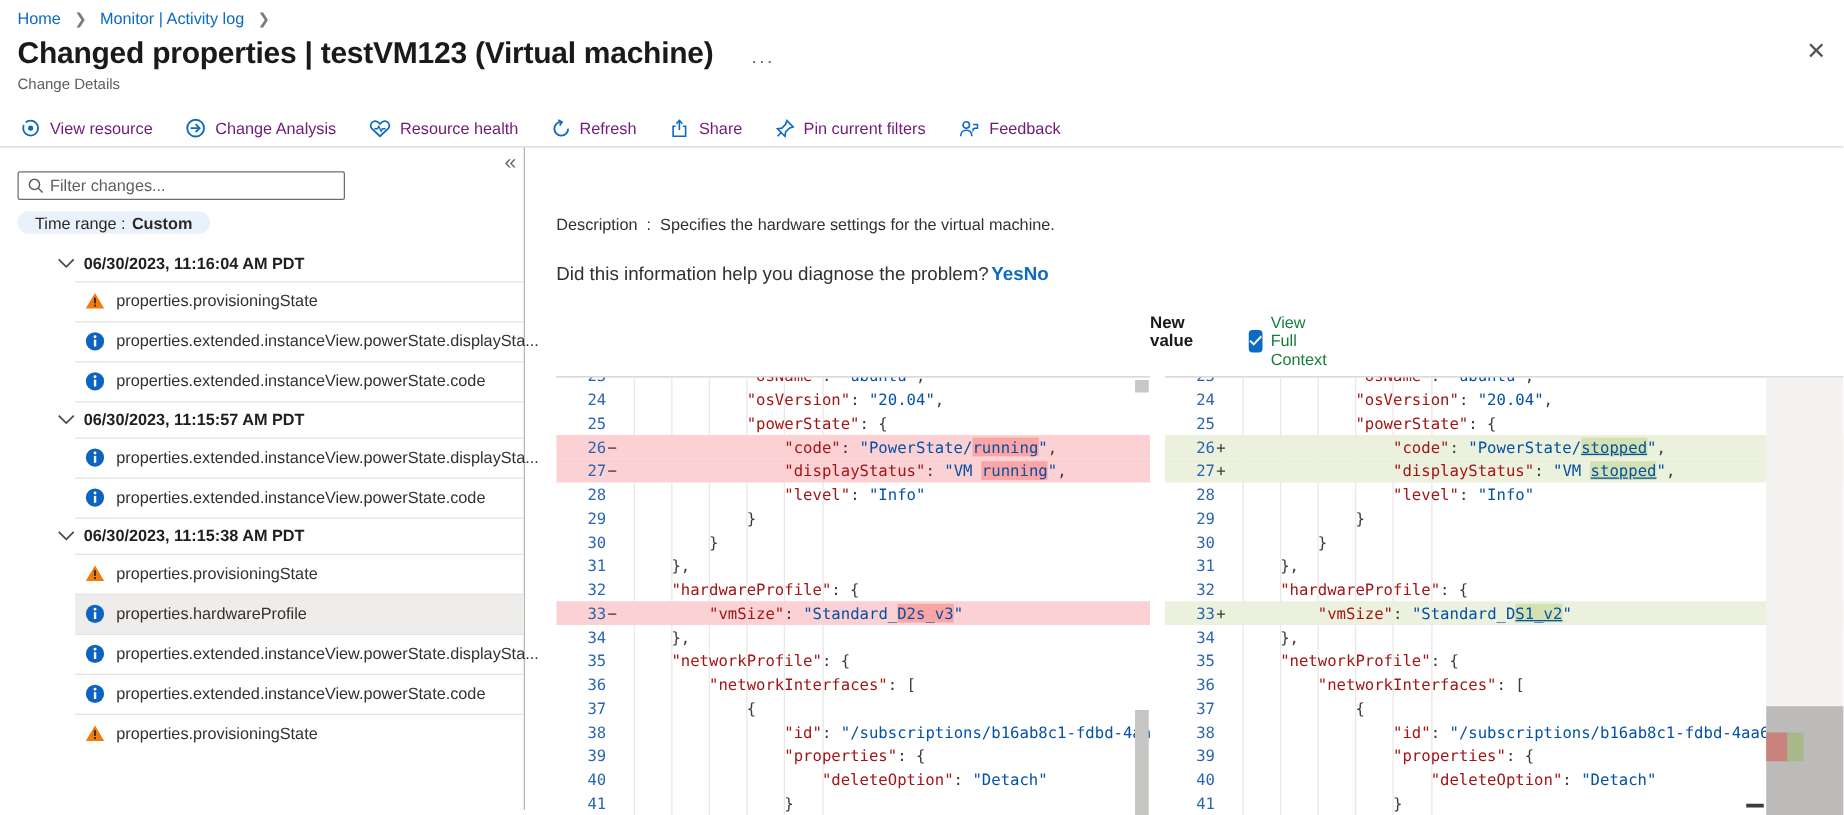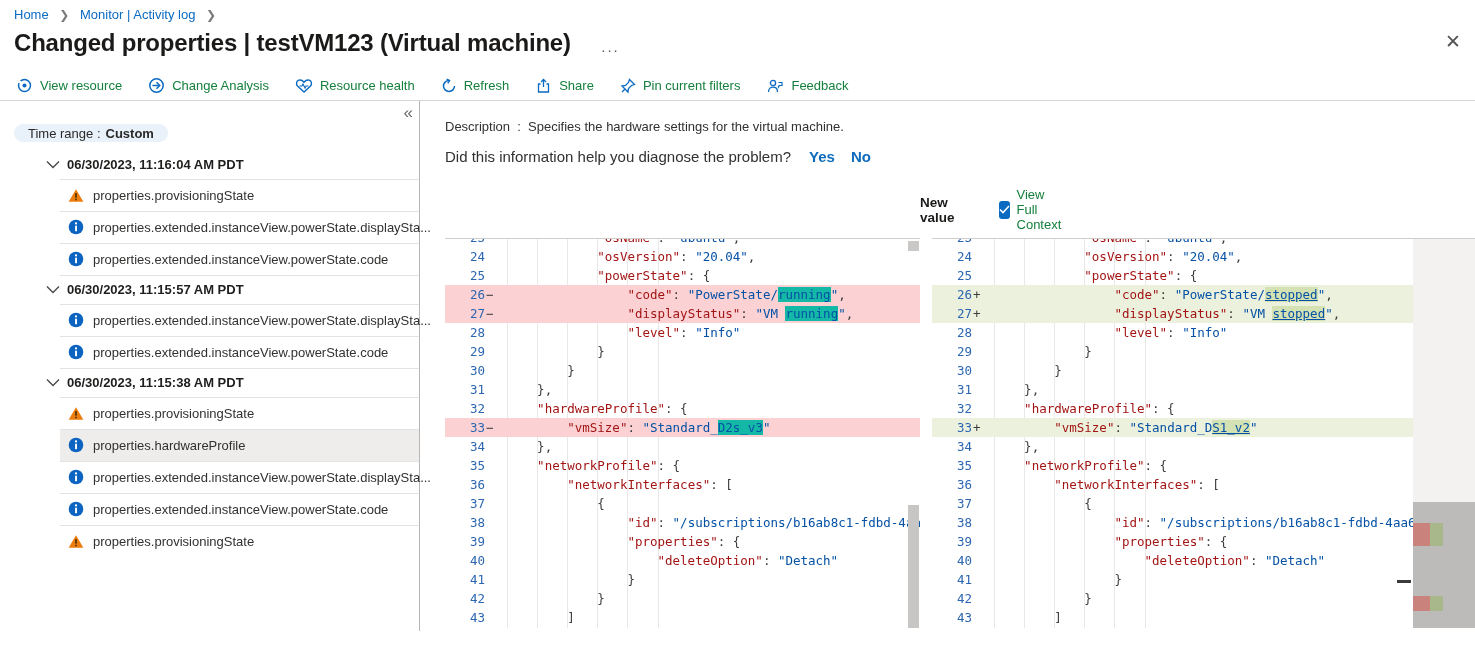--- a/index.html
+++ b/index.html
@@ -12,21 +12,21 @@
   .breadcrumb a { color:#0b6ac1; text-decoration:none; cursor:pointer; }
   .breadcrumb .sep { color:#7a7a7a; margin:0 7px; font-size:12px; }
   .titlebar { position:relative; padding:7px 0 0 14px; }
   .titlebar h1 { display:inline-block; font-size:24px; font-weight:700; color:#1b1a19; letter-spacing:-0.2px; }
   .more-btn { display:inline-block; margin-left:26px; color:#605e5c; font-size:15px; letter-spacing:2px; cursor:pointer; vertical-align:middle; }
   .close-btn { position:absolute; right:14px; top:10px; font-size:19px; color:#555; cursor:pointer; line-height:1; }
   .subtitle { padding:3px 0 0 14px; font-size:12px; color:#605e5c; }
 
   
   .toolbar { display:flex; align-items:center; gap:26px; padding:14px 0 0 16px; height:44px; border-bottom:1px solid #d8d6d4; }
-  .tb-item { display:flex; align-items:center; gap:7px; font-size:13px; color:#15803d; cursor:pointer; white-space:nowrap; }
+  .tb-item { display:flex; align-items:center; gap:7px; font-size:13px; color:#701a75; cursor:pointer; white-space:nowrap; }
   .tb-item svg { display:block; }
 
   
   .body { display:flex; height:530px; }
   .sidebar { position:relative; width:420px; flex:none; border-right:1px solid #b9b7b5; padding-top:14px; }
   .collapse-btn { position:absolute; top:2px; right:6px; color:#6d6b69; font-size:17px; cursor:pointer; }
   .filter-box { position:relative; margin:5px 0 0 14px; width:262px; height:23px; border:1px solid #6f6d6b; border-radius:2px; background:#fff; display:flex; align-items:center; }
   .filter-box svg { margin:0 5px 0 7px; flex:none; }
   .filter-box input { border:none; outline:none; width:100%; font-size:13px; font-family:"Liberation Sans",sans-serif; color:#323130; background:transparent; }
   .filter-box input::placeholder { color:#605e5c; }
@@ -38,48 +38,48 @@
   .srow.hdr .chev { margin-right:7px; display:flex; }
   .srow.item { height:32px; padding-left:48px; font-size:13px; color:#323130; }
   .srow.item .ic { margin-right:9px; display:flex; flex:none; }
   .srow .line { position:absolute; top:0; left:40px; right:0; border-top:1px solid #e5e3e1; }
   .srow.item.sel .hl-bg { position:absolute; top:0; bottom:0; left:40px; right:0; background:#efedeb; }
   .srow.item span.lbl, .srow.item .ic { position:relative; }
 
   
   .main { flex:1; padding:18px 0 0 25px; position:relative; }
   .meta { font-size:13px; color:#323130; }
-  .meta .lbl { display:inline-block; }
+  .meta .lbl { display:inline-block;margin-top:36px; }
   .meta-row2 { position:relative; margin-top:10px; height:16px; }
   .changedby { position:absolute; left:530px; top:0; }
-  .question { margin-top:14px; font-size:15px; color:#323130; display:flex; align-items:center; gap:18px; }
+  .question { margin-top:24px; font-size:15px; color:#323130; display:flex; align-items:center; gap:2px; }
   .question a { color:#0f6cbd; font-weight:700; text-decoration:none; cursor:pointer; }
   .question a + a { margin-left:-2px; }
 
   .diff-grid { display:grid; grid-template-columns:475px 12px 543px; }
   .diff-head { margin-top:22px; align-items:center; }
   .diff-head .dlabel { font-size:13.5px; font-weight:700; color:#1b1a19; }
-  .dh-right { display:flex; align-items:center; justify-content:space-between; }
+  .dh-right { display:flex; justify-content:space-between; }
   .vfc { display:flex; align-items:center; gap:7px; font-size:13px; color:#15803d; cursor:pointer;padding-left:44px; }
   .cbx { width:18px; height:18px; border-radius:3px; background:#0b6ac1; display:flex; align-items:center; justify-content:center; }
 
   
   .editors { margin-top:6px; }
   .pane { position:relative; height:390px; overflow:hidden; background:#fff; border-top:1px solid #cfcecd; }
   .rows { position:relative; margin-top:-11px; font-family:"DejaVu Sans Mono", monospace; font-size:12.5px; line-height:19px; }
   .crow { display:flex; height:19px; white-space:pre; }
   .crow.del { background:#fbd1d4; }
   .crow.add { background:#ebf1dd; }
   .ln { flex:none; width:56px; display:flex; }
   .ln .num { flex:1; text-align:right; color:#2c66b1; }
   .ln .mark { width:16px; text-align:left; color:#3a3a3a; padding-left:1px; }
   .ctext { flex:none; padding-left:6px; color:#3b3b3b; }
   .sk { color:#a31515; }
   .sv { color:#0451a5; }
-  .del .hlc { background:#14b8a6; }
+  .del .hlc { background:#fca5a5; }
   .add .hlc { background:#d3e1b3;text-decoration:underline; }
   .guides { position:absolute; top:0; bottom:0; left:62px; font-family:"DejaVu Sans Mono",monospace; font-size:12.5px; }
   .guides i { position:absolute; top:0; bottom:0; width:1px; background:#e9e8e6; }
 
   
   .vscroll { position:absolute; top:0; bottom:0; right:0; width:13px; }
   .vscroll .vtop { position:absolute; top:2px; left:1px; right:1px; height:10px; background:#c9c8c6; }
   .vscroll .vthumb { position:absolute; top:266px; bottom:0; left:1px; right:1px; background:#c7c6c4; }
 
   
@@ -98,20 +98,21 @@
     <span class="sep">❯</span>
     <a>Monitor | Activity log</a>
     <span class="sep">❯</span>
   </div>
 
   <div class="titlebar">
     <h1>Changed properties | testVM123 (Virtual machine)</h1>
     <span class="more-btn">...</span>
     <span class="close-btn">✕</span>
   </div>
+  <div class="subtitle">Change Details</div>
 
   <div class="toolbar" id="toolbar">
       <div class="tb-item">
         <span>
           <svg width="17" height="17" viewBox="0 0 16 16">
             <circle cx="8" cy="8" r="5.6" fill="none" stroke="#0b6ac1" stroke-width="1.4"></circle>
             <circle cx="8" cy="8" r="1.9" fill="#0b6ac1"></circle>
             <line x1="1.5" y1="3.5" x2="4.5" y2="5.2" stroke="#fff" stroke-width="2.4"></line>
           </svg>
         </span>
@@ -172,20 +173,27 @@
             <polyline points="12.5,4.5 16,4.5 16,7.5 13.5,7.5 12.5,9 12.5,7.5" fill="none" stroke="#0b6ac1" stroke-width="1.2"></polyline>
           </svg>
         </span>
         <span>Feedback</span>
       </div>
     </div>
 
   <div class="body">
     <aside class="sidebar">
       <span class="collapse-btn">«</span>
+      <div class="filter-box">
+        <svg width="13" height="13" viewBox="0 0 14 14">
+            <circle cx="6" cy="6" r="4.4" fill="none" stroke="#605e5c" stroke-width="1.3"></circle>
+            <line x1="9.3" y1="9.3" x2="13" y2="13" stroke="#605e5c" stroke-width="1.3"></line>
+          </svg>
+        <input type="text" placeholder="Filter changes..." style="">
+      </div>
       <div>
         <span class="pill">
           <span>Time range :</span>
             <b>Custom</b>
         </span>
       </div>
       <div class="groups" id="sidebar-groups">
           <div class="srow hdr">
             <span class="chev">
               <svg width="14" height="9" viewBox="0 0 14 9">

